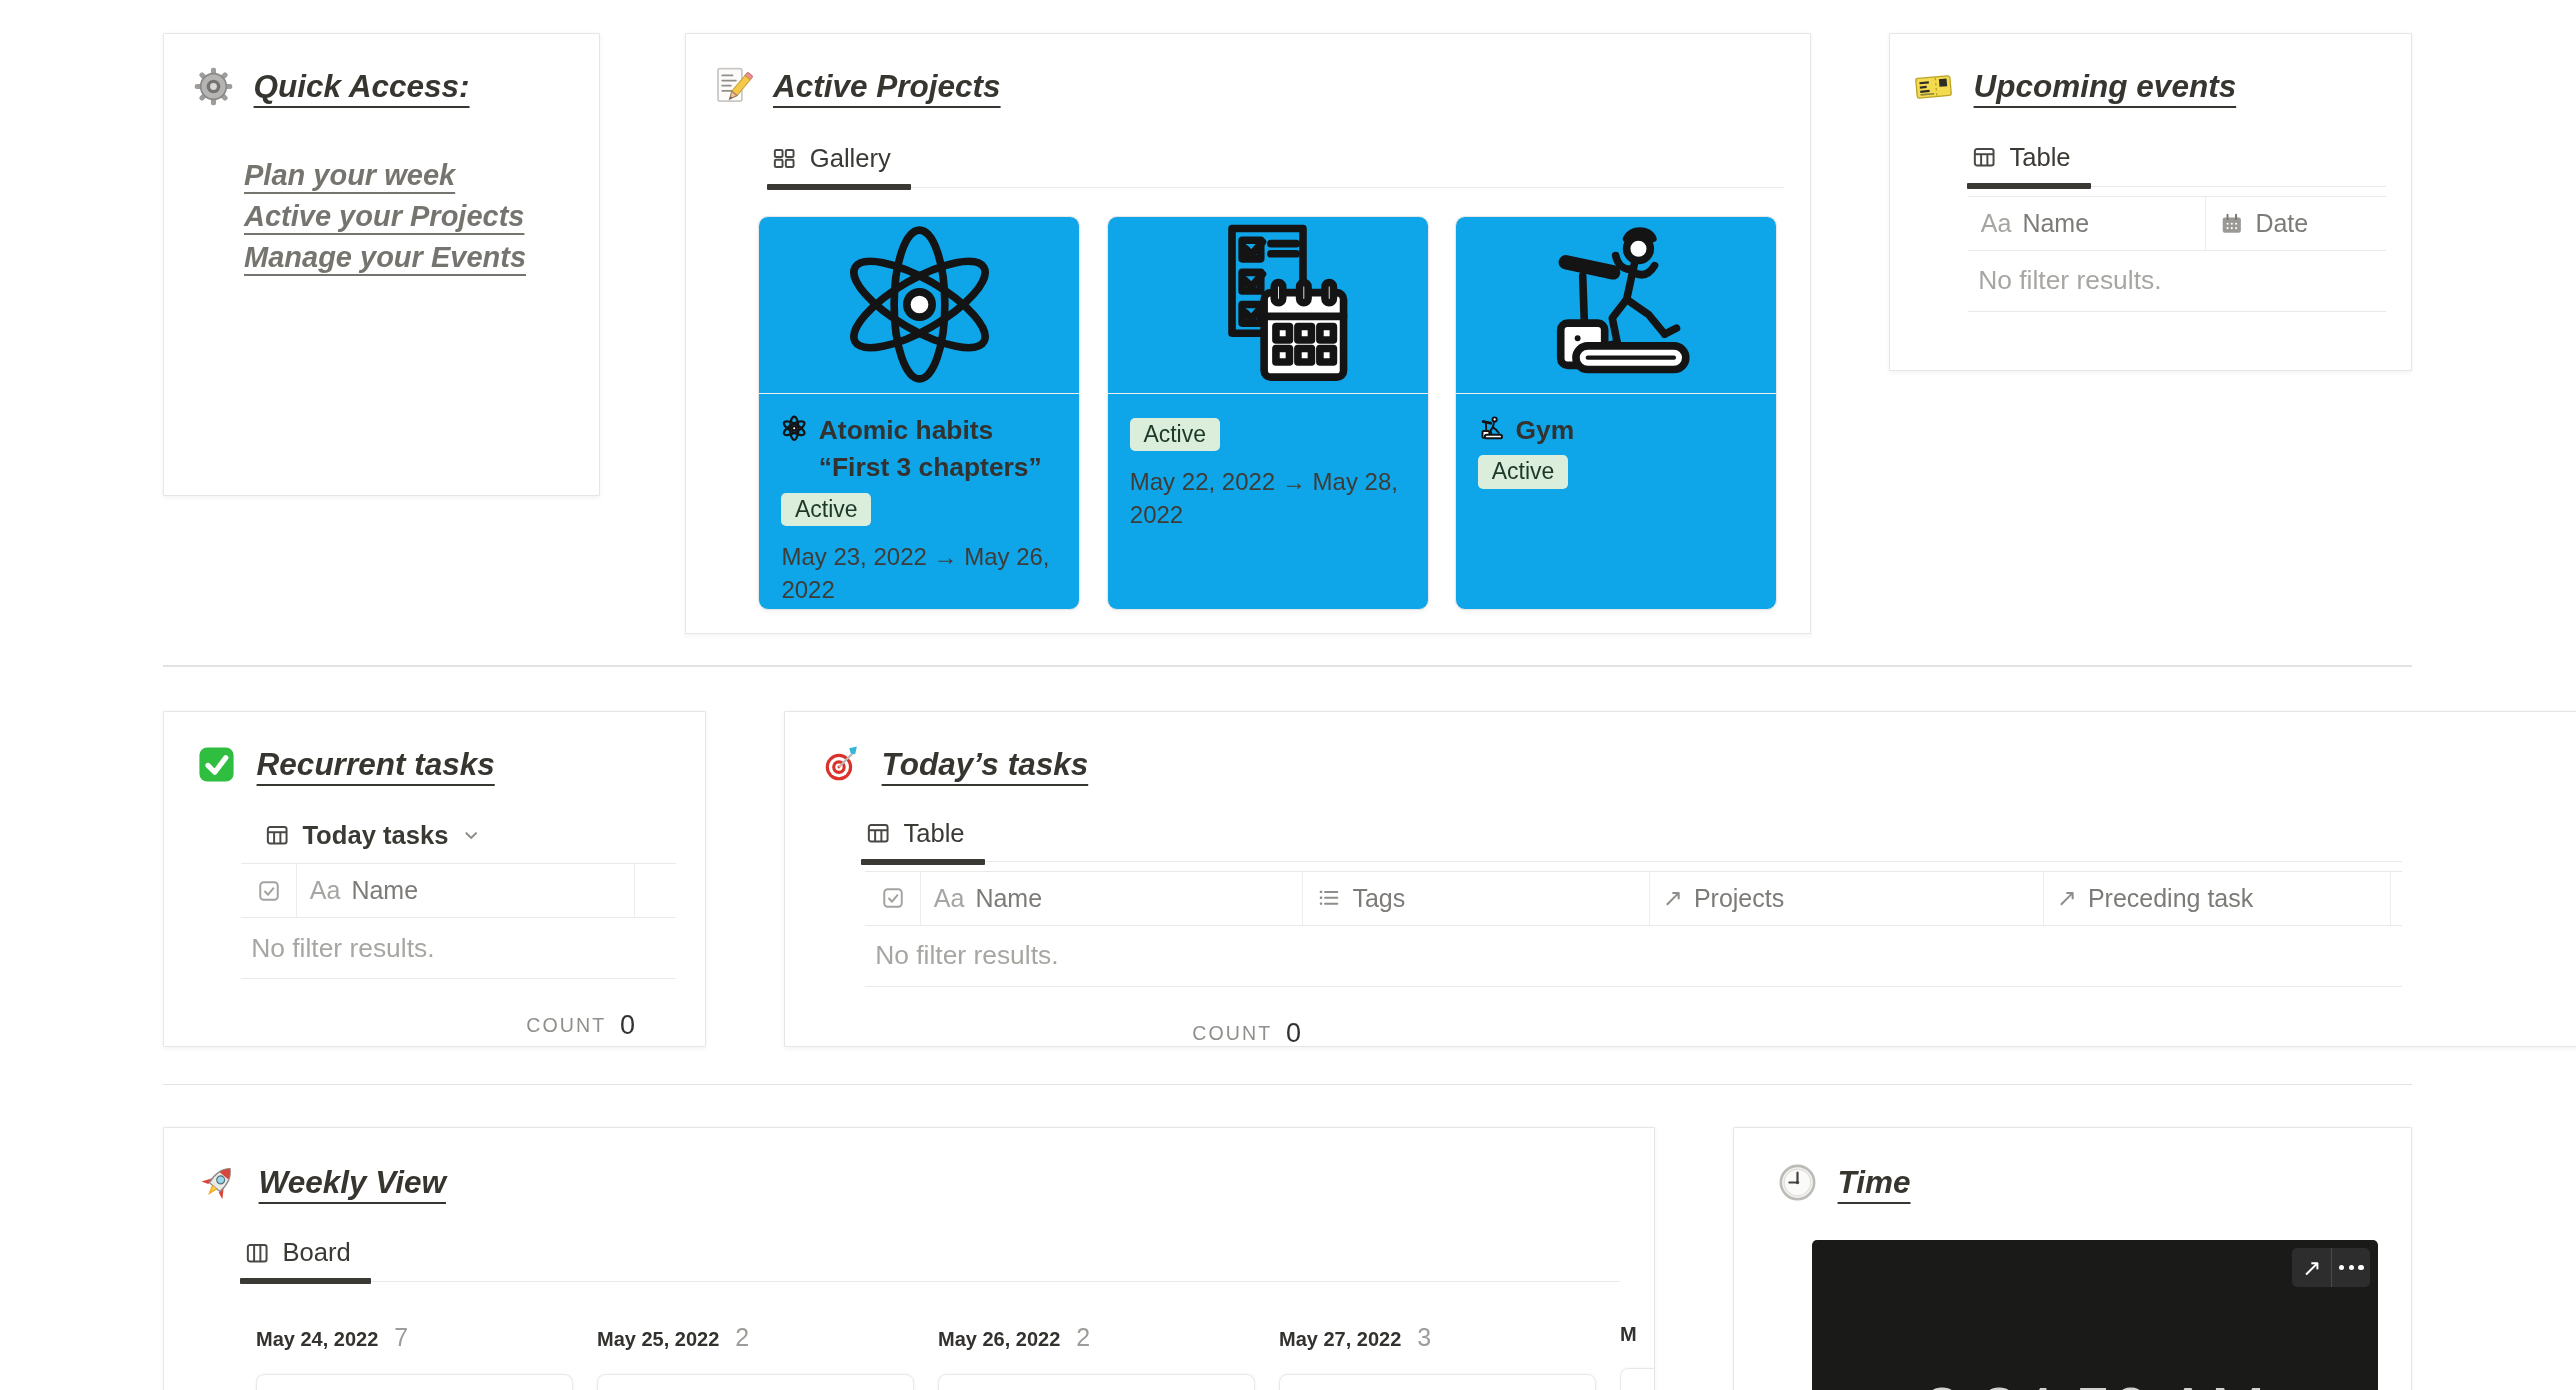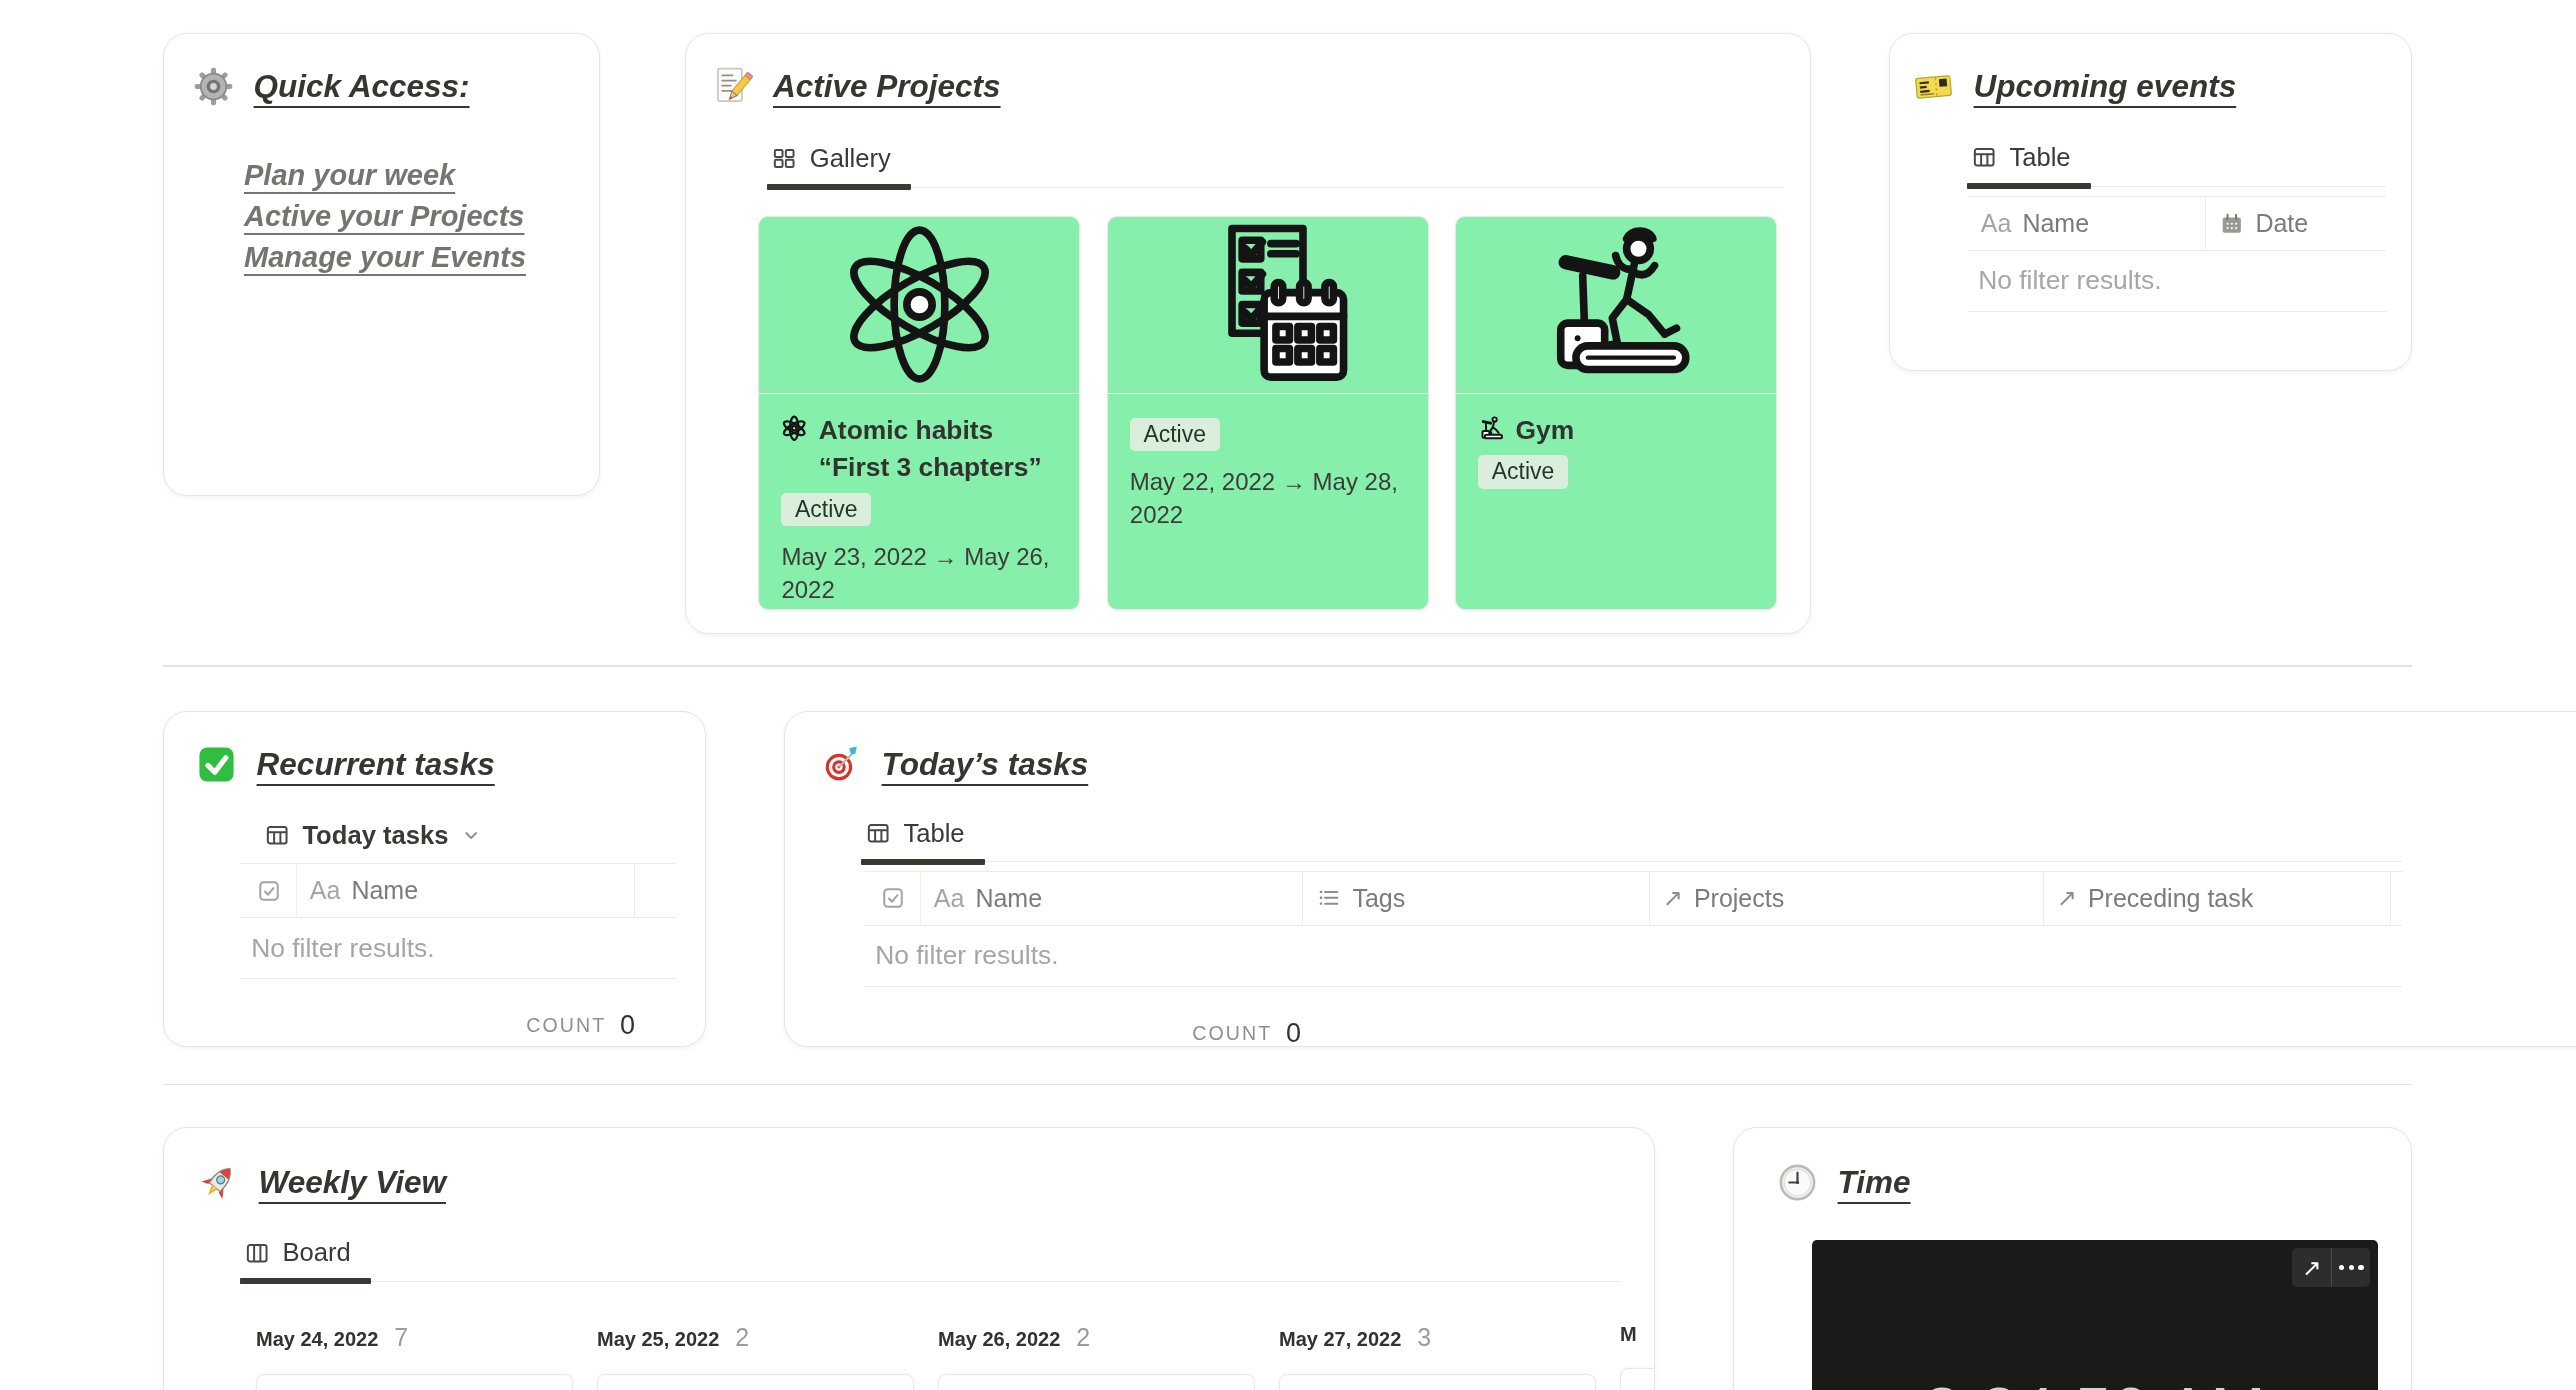--- a/index.html
+++ b/index.html
@@ -8,21 +8,21 @@
     font-family: "Liberation Sans", "DejaVu Sans", sans-serif;
     color: #37352F;
   }
   .page { padding: 33px 164px 0 163px; }
   .row { display: flex; align-items: flex-start; }
 
   
   .panel {
     background: #fff;
     border: 1.3px solid #E7E6E4;
-    border-radius: 24px;
+    border-radius: 1px;
     box-shadow: 0 1.7px 5.1px rgba(15,15,15,0.05);
     flex: none;
   }
   .phead { display: flex; align-items: center; gap: 19.6px; }
   .hicon { width: 41px; height: 41px; flex: none; }
   .hicon svg { width: 100%; height: 100%; display: block; }
   .ptitle {
     font-size: 31.5px; font-weight: 700; font-style: italic; color: #37352F;
     text-decoration: underline; text-decoration-thickness: 2.1px; text-underline-offset: 8.5px;
   }
@@ -68,21 +68,21 @@
     font-size: 29px; font-weight: 700; font-style: italic; color: #76746F;
     line-height: 41px; text-decoration: underline; text-decoration-thickness: 1.7px;
     text-underline-offset: 6.8px; cursor: pointer; align-self: flex-start;
   }
 
   
   .ap { width: 1126px; height: 601px; margin-left: 85px; padding: 32px 0 0 26.4px; }
   .ap .tabwrap { margin: 37px 0 0 59px; width: 1013px; }
   .cards { display: flex; gap: 26.4px; margin: 28px 0 0 46px; }
   .gcard {
-    width: 322px; height: 394px; background: #86efac; border: 1.3px solid #E9E8E6;
+    width: 322px; height: 394px; background: #0ea5e9; border: 1.3px solid #E9E8E6;
     border-radius: 10.2px; overflow: hidden; box-shadow: 0 1.7px 4.3px rgba(15,15,15,0.05);
     cursor: pointer;
   }
   .gcard-img {
     height: 177px; border-bottom: 1.3px solid #F0EFED;
     display: flex; align-items: center; justify-content: center; overflow: hidden;
   }
   .gcard-img svg { height: 169px; width: 169px; }
   .gcard-body { padding: 18px 22px; }
   .gcard-title { display: flex; gap: 11px; font-size: 26.4px; font-weight: 600; line-height: 1.42; color: #34322E; }

